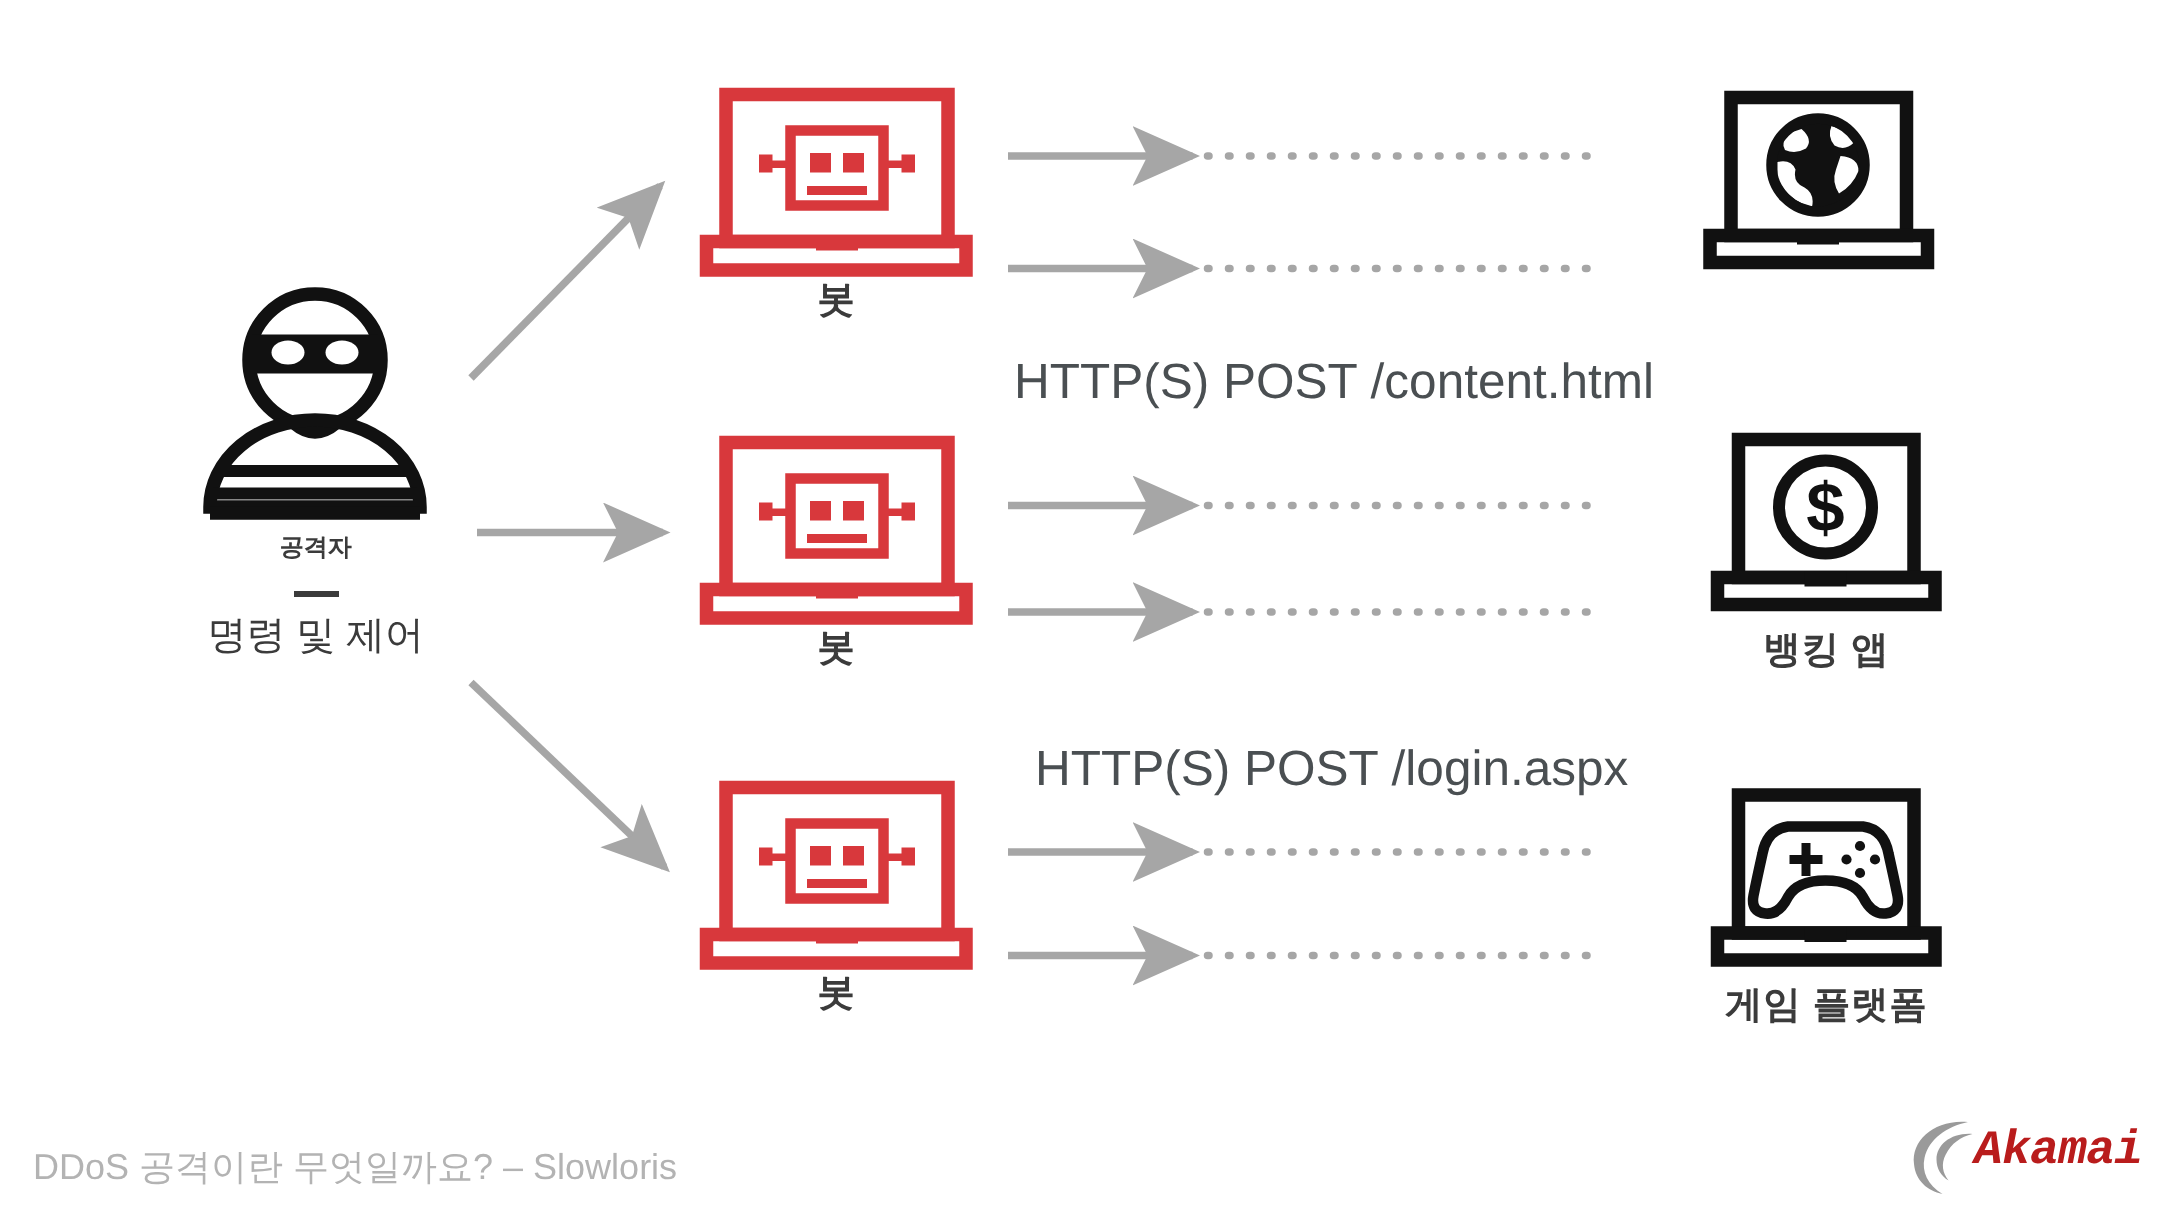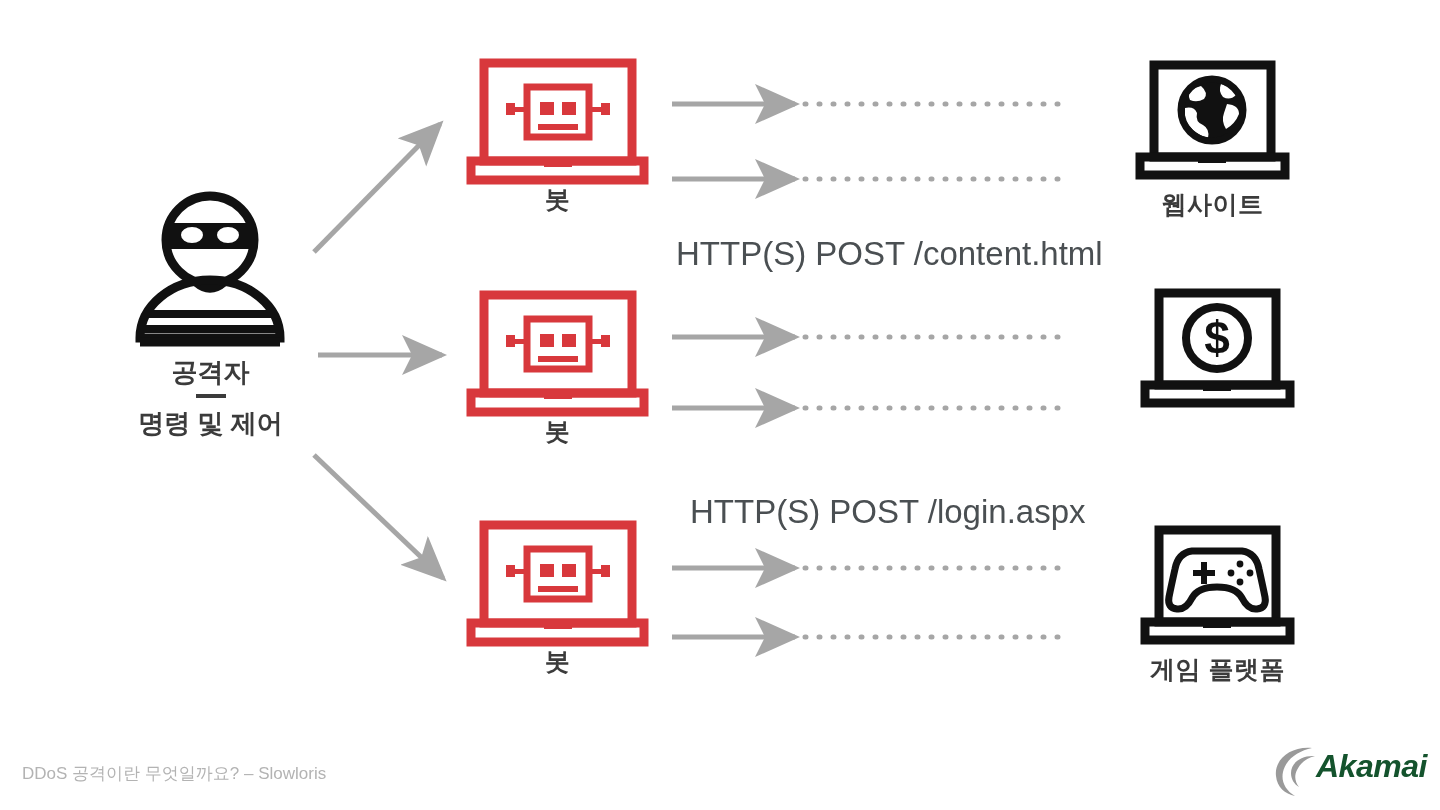--- a/index.html
+++ b/index.html
@@ -21,50 +21,50 @@
     color:#3b3b3b;
     font-size:25px;
     letter-spacing:.5px;
     white-space:nowrap;
   }
 
   
   #attacker-group{left:108px;top:190px;width:205px;height:250px;}
   .attacker-title{
     position:absolute;left:0;top:165px;width:205px;
-    text-align:center;font-weight:bold;font-size:26px;color:#3b3b3b;
+    text-align:center;font-weight:bold;font-size:16px;color:#3b3b3b;
   }
   .attacker-rule{
     position:absolute;left:88px;top:204px;width:30px;height:4px;background:#3b3b3b;
   }
   .attacker-sub{
     position:absolute;left:-20px;top:216px;width:245px;
-    text-align:center;font-weight:bold;font-size:26px;color:#3b3b3b;
+    text-align:center;font-weight:normal;font-size:26px;color:#3b3b3b;
     white-space:nowrap;
   }
 
   
   .http-caption{
     position:absolute;
     font-size:33px;
     color:#4a4f52;
     white-space:nowrap;
     font-weight:normal;
   }
 
   
   #footer-caption{
     position:absolute;left:22px;top:762px;
-    font-size:17px;color:#b3b3b3;white-space:nowrap;
+    font-size:24px;color:#b3b3b3;white-space:nowrap;
   }
   #akamai-logo{position:absolute;left:1268px;top:742px;}
   #akamai-logo .wordmark{
     position:absolute;left:48px;top:6px;
     font-size:32px;font-weight:bold;font-style:italic;
-    color:#14532d;letter-spacing:-0.5px;
+    color:#b91c1c;letter-spacing:-0.5px;font-family:Liberation Mono, monospace;
   }
 
   svg{display:block;overflow:visible;}
 </style>
 </head>
 <body>
 
 <div class="stage">
 
   <div class="abs" id="attacker-group">
@@ -144,21 +144,20 @@
       <circle cx="77" cy="50" r="31" fill="#111111"></circle>
       <path d="M66 26 q8 7 3 13 q-7 4 -14 1 q-3 -6 2 -11 z" fill="#ffffff"></path>
       <path d="M86 24 q11 3 15 11 q-6 6 -13 2 q-5 -6 -2 -13 z" fill="#ffffff"></path>
       <path d="M50 48 q9 -2 12 5 q-2 9 6 12 q7 4 5 13 q-16 -4 -23 -19 z" fill="#ffffff"></path>
       <path d="M92 44 q12 1 12 10 q-4 10 -13 15 q-5 -8 -2 -16 z" fill="#ffffff"></path>
       <circle cx="77" cy="50" r="31" fill="none" stroke="#111111" stroke-width="7"></circle>
 
       <rect x="5" y="97" width="145" height="18" fill="none" stroke="#111111" stroke-width="9"></rect>
       <rect x="63" y="93" width="28" height="10" fill="#111111"></rect>
     </svg>
-    <div class="node-label" style="left:-20px;top:128px;width:195px;">웹사이트</div>
   </div>
 
   <div class="abs" style="left:470px;top:290px;">
     <svg width="175" height="125" viewBox="0 0 175 125">
       <rect x="14" y="5" width="148" height="98" fill="none" stroke="#d8383c" stroke-width="9"></rect>
       <rect x="57" y="29" width="62" height="50" fill="none" stroke="#d8383c" stroke-width="7"></rect>
       <rect x="70" y="44" width="14" height="13" fill="#d8383c"></rect>
       <rect x="92" y="44" width="14" height="13" fill="#d8383c"></rect>
       <rect x="68" y="66" width="40" height="6" fill="#d8383c"></rect>
       <rect x="44" y="49" width="13" height="5" fill="#d8383c"></rect>
@@ -181,20 +180,21 @@
   <div class="http-caption" style="left:690px;top:493px;">HTTP(S) POST /login.aspx</div>
 
   <div class="abs" style="left:1140px;top:288px;">
     <svg width="155" height="125" viewBox="0 0 155 125">
       <rect x="19" y="5" width="117" height="92" fill="none" stroke="#111111" stroke-width="9"></rect>
       <circle cx="77" cy="50" r="31" fill="none" stroke="#111111" stroke-width="8"></circle>
       <text x="77" y="66" font-family="'Liberation Sans',sans-serif" font-size="46" font-weight="bold" fill="#111111" text-anchor="middle">$</text>
       <rect x="5" y="97" width="145" height="18" fill="none" stroke="#111111" stroke-width="9"></rect>
       <rect x="63" y="93" width="28" height="10" fill="#111111"></rect>
     </svg>
+    <div class="node-label" style="left:-20px;top:128px;width:195px;">뱅킹 앱</div>
   </div>
 
   <div class="abs" style="left:470px;top:520px;">
     <svg width="175" height="125" viewBox="0 0 175 125">
       <rect x="14" y="5" width="148" height="98" fill="none" stroke="#d8383c" stroke-width="9"></rect>
       <rect x="57" y="29" width="62" height="50" fill="none" stroke="#d8383c" stroke-width="7"></rect>
       <rect x="70" y="44" width="14" height="13" fill="#d8383c"></rect>
       <rect x="92" y="44" width="14" height="13" fill="#d8383c"></rect>
       <rect x="68" y="66" width="40" height="6" fill="#d8383c"></rect>
       <rect x="44" y="49" width="13" height="5" fill="#d8383c"></rect>

